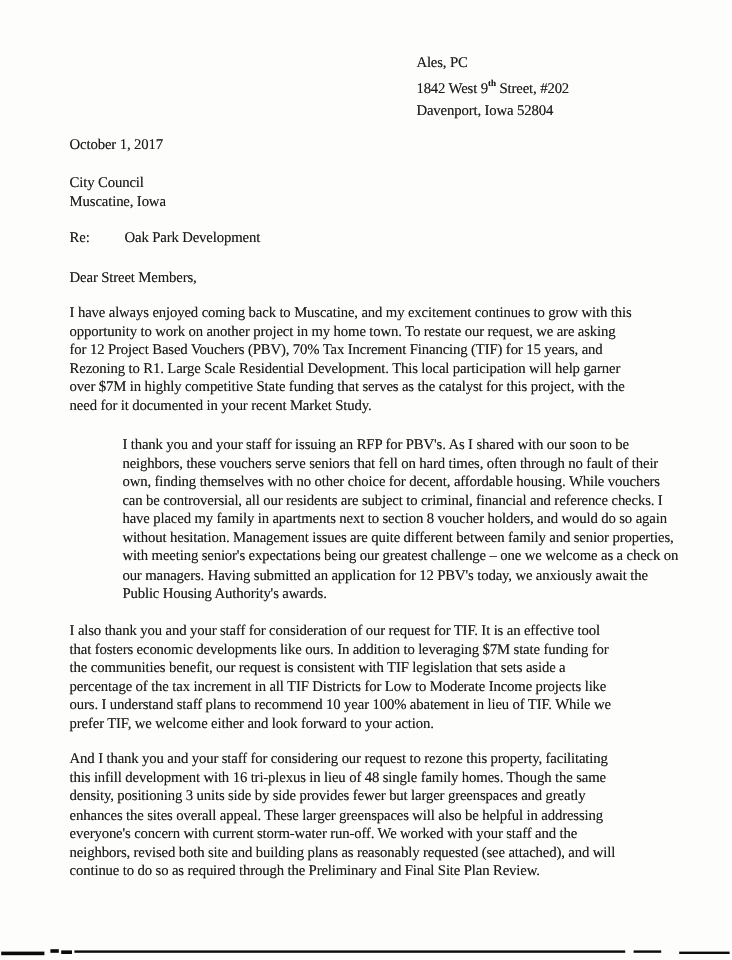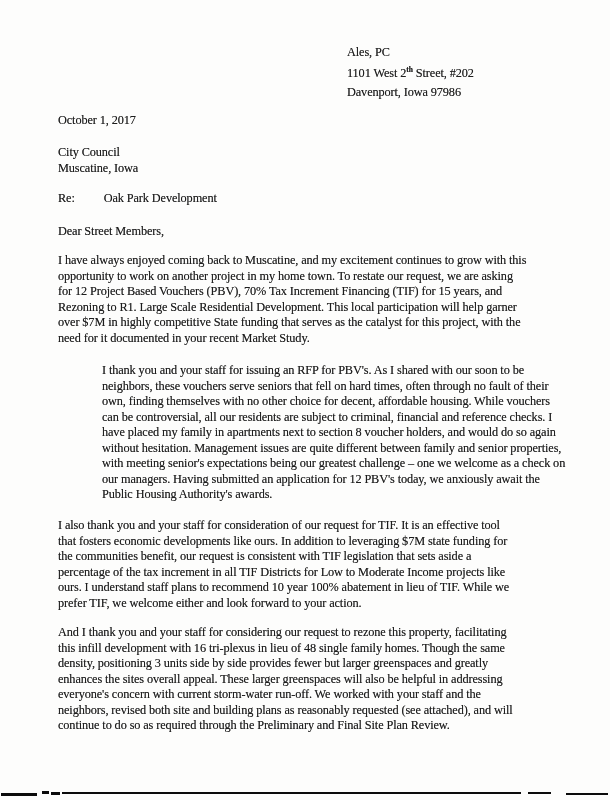--- a/index.html
+++ b/index.html
@@ -18,22 +18,22 @@
   .re-value { display:inline-block; margin-left:29px; }
   .artifact { position:absolute; background:#0b0b0b; }
 </style>
 </head>
 <body>
 
 <div class="page">
 
   <div class="letterhead">
     <div>Ales, PC</div>
-    <div><span>1101 West 2</span><sup>th</sup><span> Street, #202</span></div>
-    <div>Davenport, Iowa  97986</div>
+    <div><span>1842 West 9</span><sup>th</sup><span> Street, #202</span></div>
+    <div>Davenport, Iowa  52804</div>
   </div>
 
   <div class="block" style="top:113px;">October 1, 2017</div>
 
   <div class="block" style="top:191px;">
     <span>Re:</span><span class="re-value">Oak Park Development</span>
   </div>
 
   <div class="block pre" style="top:145px;">City Council
 Muscatine, Iowa</div>

